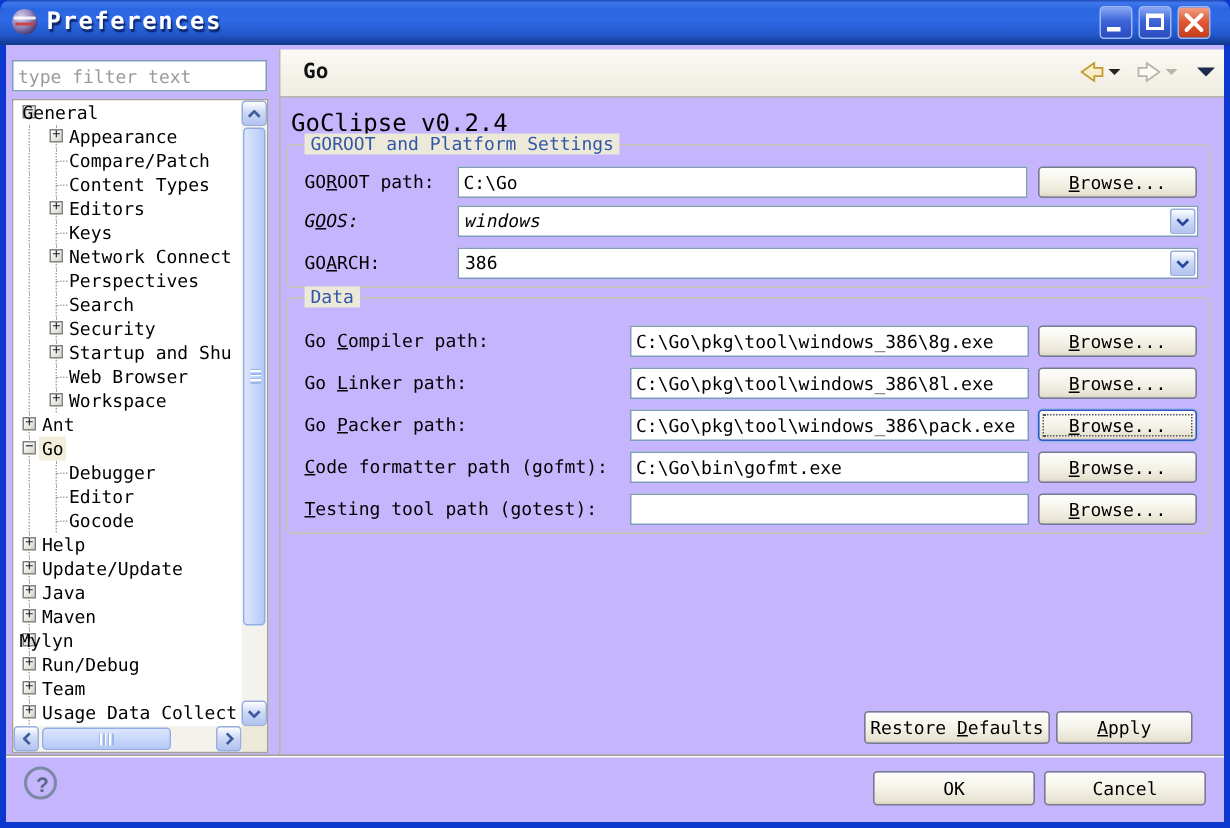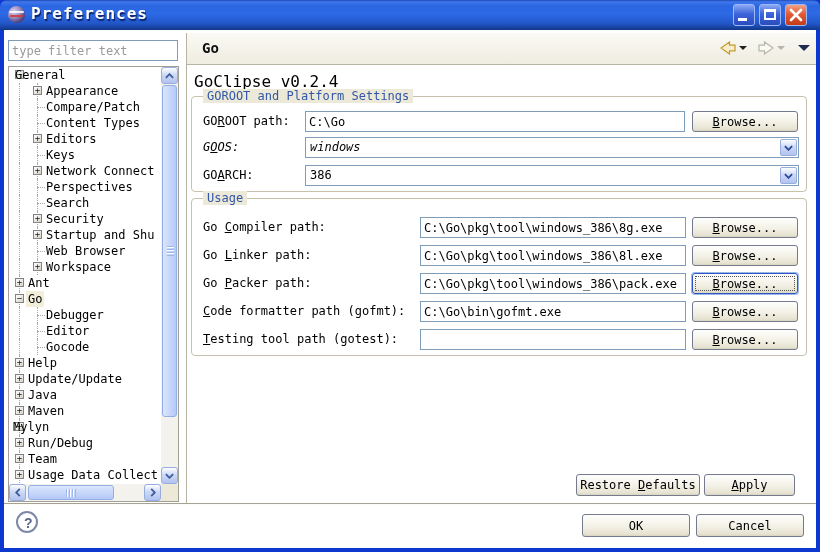--- a/index.html
+++ b/index.html
@@ -17,21 +17,21 @@
   .win-title{position:absolute;left:31px;top:4px;font-size:16px;font-weight:bold;color:#fff;
     letter-spacing:1px;text-shadow:1px 2px 1px rgba(8,25,90,.9);}
   .cap-btn{position:absolute;top:4px;width:22px;height:22px;border-radius:3px;border:1px solid #9cb8f6;}
   .cap-min{left:733px;background:linear-gradient(180deg,#8aa8f4 0%,#3c64d8 45%,#2a4cbe 100%);}
   .cap-max{left:759px;background:linear-gradient(180deg,#8aa8f4 0%,#3c64d8 45%,#2a4cbe 100%);}
   .cap-close{left:785px;background:linear-gradient(180deg,#f0a285 0%,#e25b35 45%,#c23c17 100%);}
   .cap-min i{position:absolute;left:4px;bottom:4px;width:9px;height:3px;background:#fff;}
   .cap-max i{position:absolute;left:4px;top:4px;width:12px;height:11px;border:2px solid #fff;border-top-width:3px;}
   .cap-close svg{position:absolute;left:3px;top:3px;}
   
-  .client{position:absolute;left:4px;top:30px;width:812px;height:518px;background:#ffffff;}
+  .client{position:absolute;left:4px;top:30px;width:812px;height:518px;background:#c4b5fd;}
   
   #filter-input{position:absolute;left:4px;top:10px;width:170px;height:21px;border:1px solid #7f9db9;
     font:12px "DejaVu Sans Mono",monospace;color:#444;padding:0 3px;background:#fff;}
   #filter-input::placeholder{color:#9a9a9a;}
   #tree-wrap{position:absolute;left:4px;top:36px;width:171px;height:436px;background:#fff;border:1px solid #a2a094;}
   #tree-rows{position:absolute;left:0;top:0;width:152px;height:417px;overflow:hidden;background:#fff;}
   .tree-row{position:absolute;left:0;width:152px;height:16px;line-height:16px;white-space:nowrap;cursor:default;}
   .t-guide{position:absolute;top:0;width:1px;height:16px;border-left:1px dotted #a8a8a8;}
   .t-stub{position:absolute;top:8px;width:8px;height:1px;border-top:1px dotted #a8a8a8;}
   .t-box{position:absolute;top:3px;width:9px;height:9px;border:1px solid #848284;background:linear-gradient(135deg,#fff,#d6d4c8);
@@ -347,21 +347,21 @@
             <span class="drop">
               <svg width="9" height="6" viewBox="0 0 10 6">
                 <path d="M1 1 L5 5 L9 1" fill="none" stroke="#27489c" stroke-width="2"></path>
               </svg>
             </span>
           </div>
         </div>
       </div>
 
     <div class="group group2 g2">
-      <span class="group-title">Usage</span>
+      <span class="group-title">Data</span>
     <div class="g-row" style="top: 18px;">
           <span class="g-label">Go <u>C</u>ompiler path:</span>
           <input class="xp-input" value="C:\Go\pkg\tool\windows_386\8g.exe" style="">
           <button class="xp-btn browse"><u>B</u>rowse...</button>
         </div>
         <div class="g-row" style="top: 46px;">
           <span class="g-label">Go <u>L</u>inker path:</span>
           <input class="xp-input" value="C:\Go\pkg\tool\windows_386\8l.exe" style="">
           <button class="xp-btn browse"><u>B</u>rowse...</button>
         </div>

